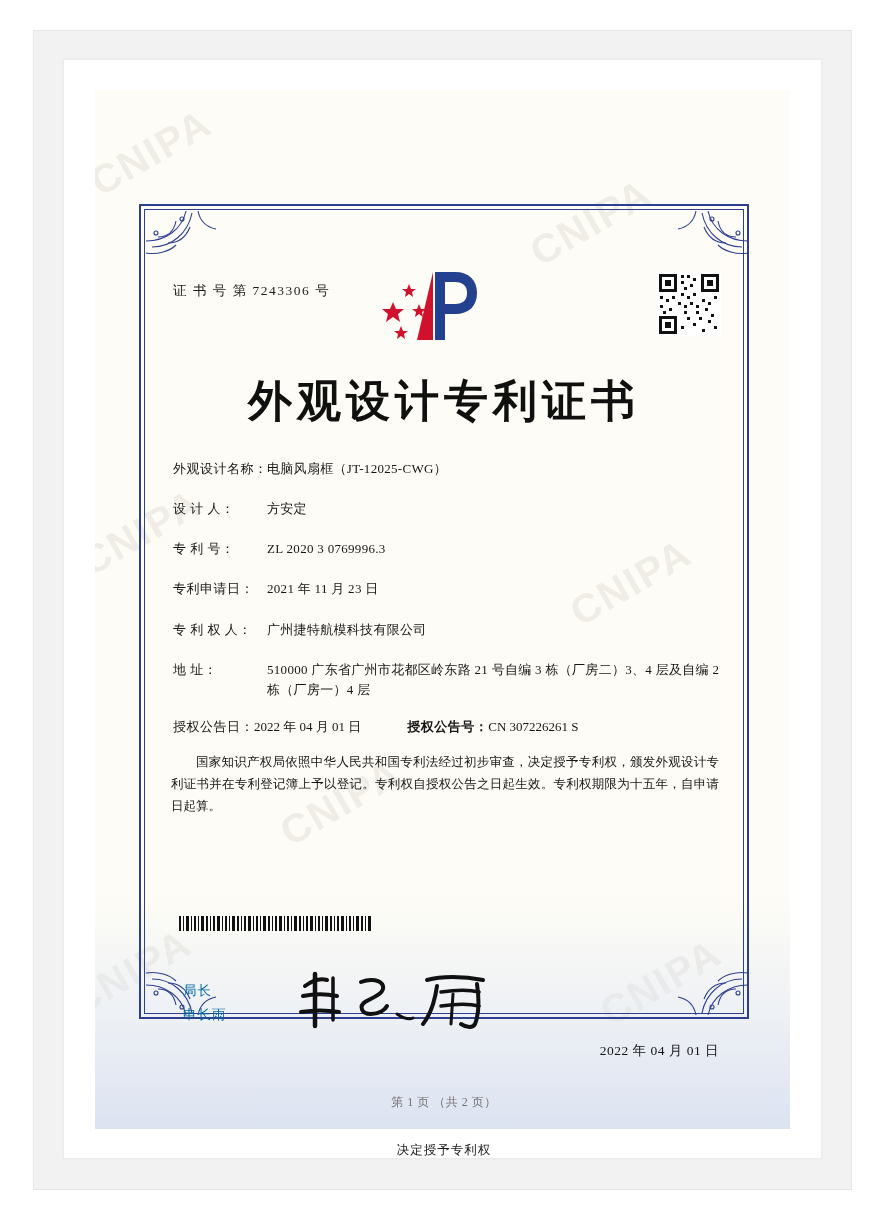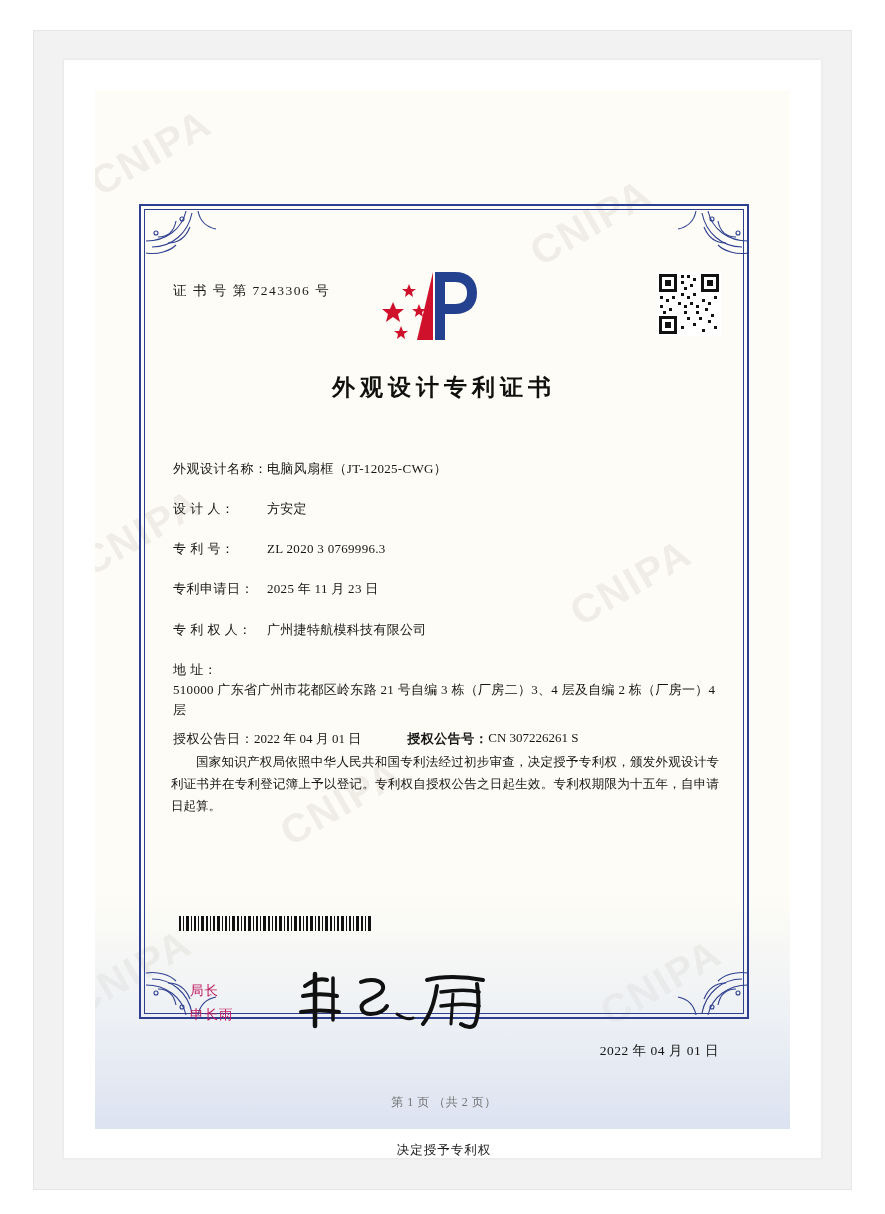--- a/index.html
+++ b/index.html
@@ -105,21 +105,21 @@
     position: absolute;
     right: 28px; top: 68px;
     width: 64px; height: 64px;
   }
 
   .title {
     position: absolute;
     left: 0; right: 0; top: 168px;
     text-align: center;
     font-family: "DejaVu Serif", serif;
-    font-size: 23px;
+    font-size: 44px;
     font-weight: bold;
     letter-spacing: 5px;
     color: #10100f;
   }
 
   .fields {
     position: absolute;
     left: 34px; top: 255px;
     width: 550px;
     font-size: 13px;
@@ -133,25 +133,25 @@
   }
   .field-label {
     white-space: nowrap;
     letter-spacing: 0.5px;
   }
   .label-w1 { width: 94px; }
   .field-value {
     flex: 1;
     letter-spacing: 0.3px;
   }
-  .field-row.tight { margin-bottom: 10px; flex-direction: column; }
+  .field-row.tight { margin-bottom: 18px; }
 
   .row-inline {
     display: flex;
-    align-items: flex-start;
+    align-items: center;
     margin-bottom: 28px;
     font-size: 13px;
   }
   .row-inline .seg2 { margin-left: 46px; font-weight: bold; }
 
   .paragraphs {
     position: absolute;
     left: 32px; top: 548px;
     width: 548px;
     font-size: 12.5px;
@@ -165,24 +165,24 @@
   }
 
   .barcode {
     position: absolute;
     left: 40px; top: 712px;
     width: 196px; height: 15px;
   }
 
   .sign-block {
     position: absolute;
-    left: 51px; top: 775px;
+    left: 44px; top: 775px;
     font-size: 13.5px;
     line-height: 1.75;
-    color: #be185d;
+    color: #0369a1;
     letter-spacing: 1px;
   }
 
   .signature {
     position: absolute;
     left: 148px; top: 762px;
     width: 230px; height: 70px;
   }
 
   .issue-date {
@@ -381,21 +381,21 @@
           <div class="field-row">
             <span class="field-label label-w1">设  计  人：</span>
             <span class="field-value">方安定</span>
           </div>
           <div class="field-row">
             <span class="field-label label-w1">专   利   号：</span>
             <span class="field-value">ZL 2020 3 0769996.3</span>
           </div>
           <div class="field-row">
             <span class="field-label label-w1">专利申请日：</span>
-            <span class="field-value">2025 年 11 月 23 日</span>
+            <span class="field-value">2021 年 11 月 23 日</span>
           </div>
           <div class="field-row">
             <span class="field-label label-w1">专 利 权 人：</span>
             <span class="field-value">广州捷特航模科技有限公司</span>
           </div>
           <div class="field-row tight">
             <span class="field-label label-w1">地       址：</span>
             <span class="field-value">510000 广东省广州市花都区岭东路 21 号自编 3 栋（厂房二）3、4 层及自编 2 栋（厂房一）4 层</span>
           </div>
           <div class="row-inline">

